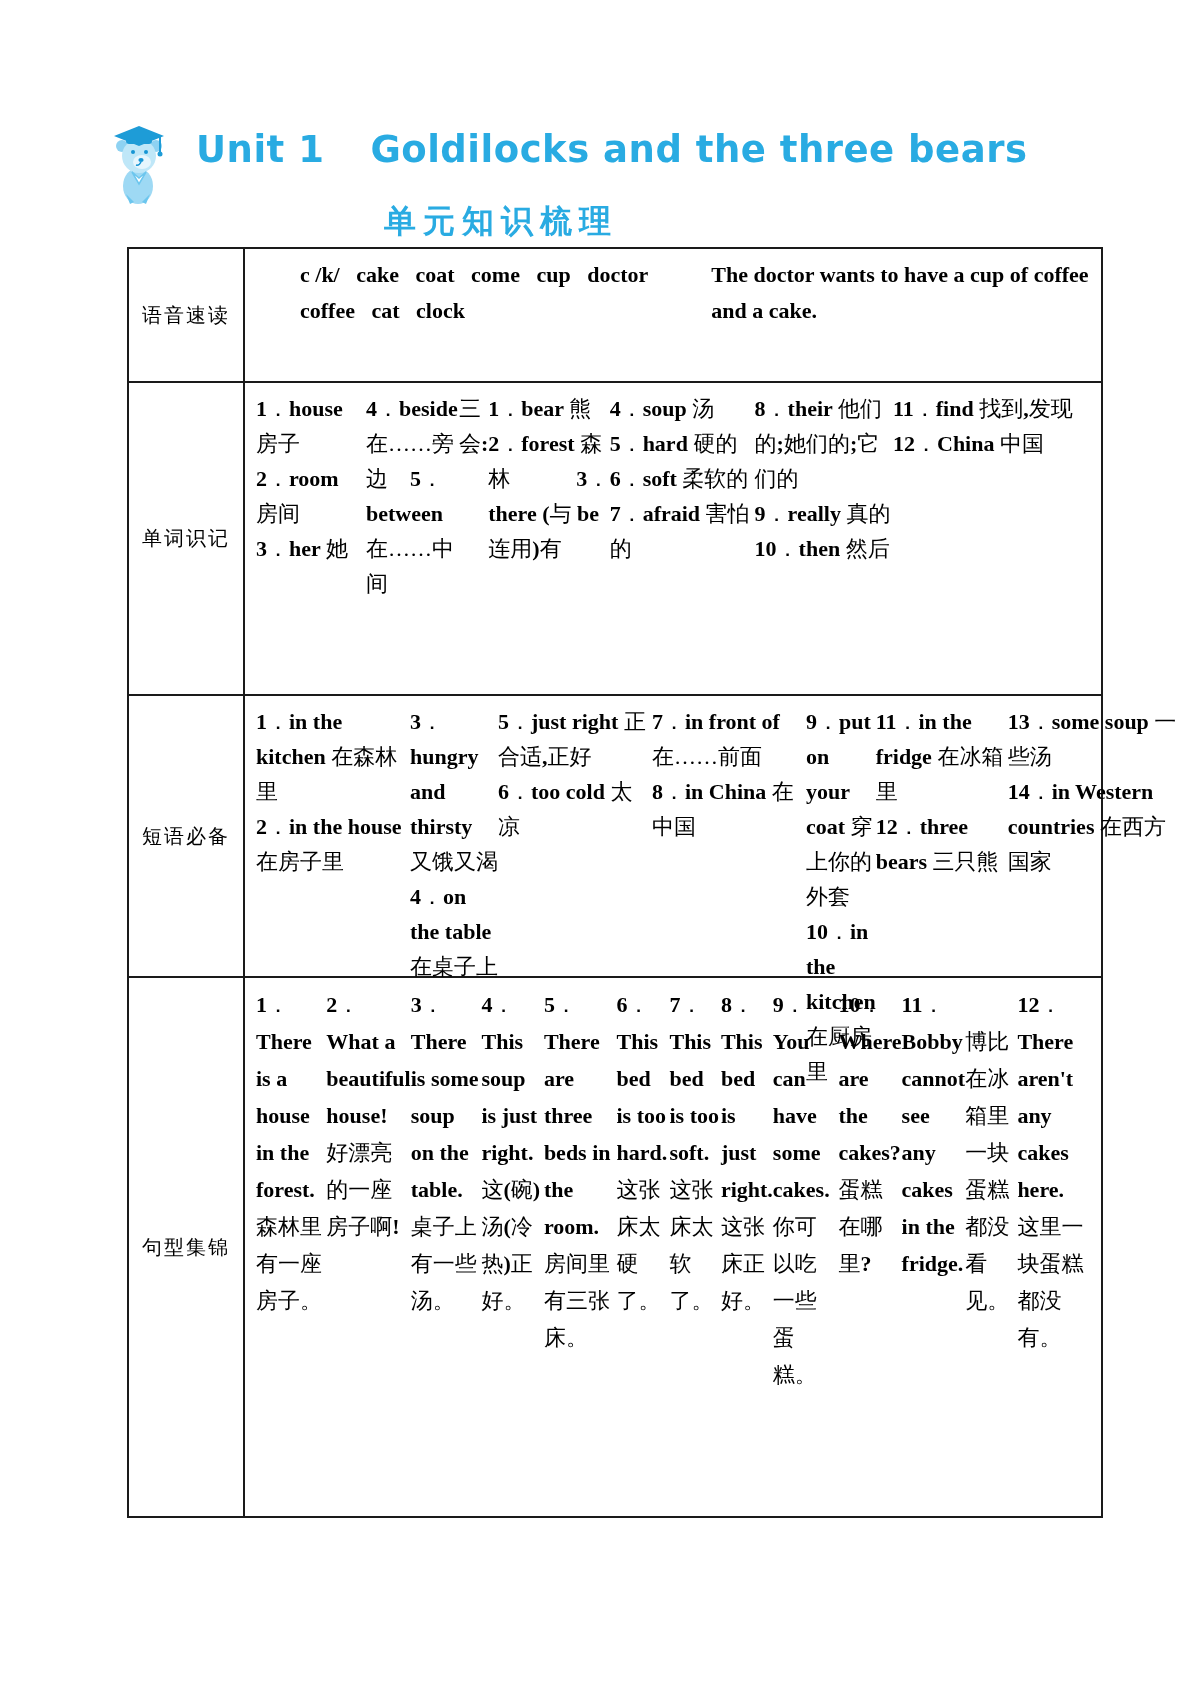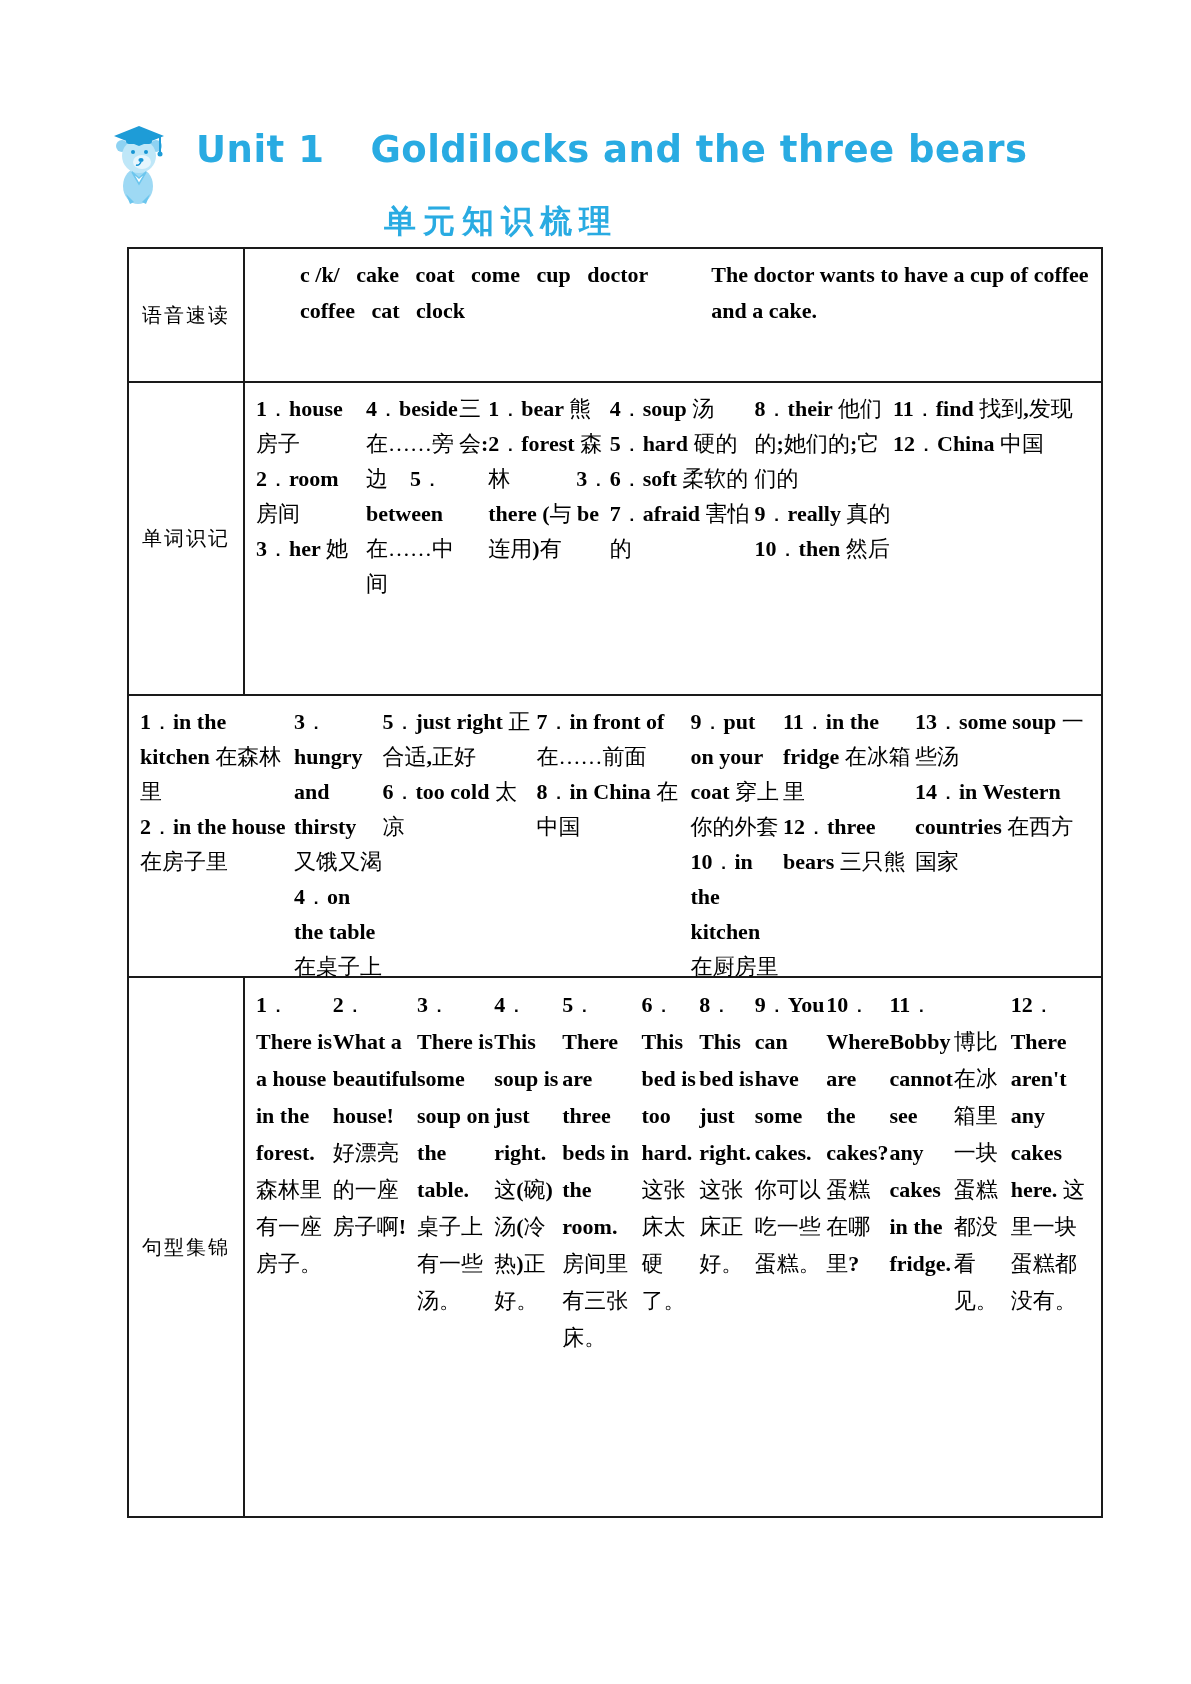--- a/index.html
+++ b/index.html
@@ -87,39 +87,41 @@
           <div class="line"><span class="en">1</span><span class="zh">．</span><span class="en">house </span><span class="zh">房子　　　</span><span class="en">2</span><span class="zh">．</span><span class="en">room </span><span class="zh">房间　　　　</span><span class="en">3</span><span class="zh">．</span><span class="en">her </span><span class="zh">她</span></div>
           <div class="line"><span class="en">4</span><span class="zh">．</span><span class="en">beside </span><span class="zh">在……旁边　</span><span class="en">5</span><span class="zh">．</span><span class="en">between </span><span class="zh">在……中间</span></div>
           <div class="line"><span class="zh">三会</span><span class="en">:</span></div>
           <div class="line"><span class="en">1</span><span class="zh">．</span><span class="en">bear </span><span class="zh">熊　　　</span><span class="en">2</span><span class="zh">．</span><span class="en">forest </span><span class="zh">森林　　　</span><span class="en">3</span><span class="zh">．</span><span class="en">there (</span><span class="zh">与</span><span class="en"> be </span><span class="zh">连用</span><span class="en">)</span><span class="zh">有</span></div>
           <div class="line"><span class="en">4</span><span class="zh">．</span><span class="en">soup </span><span class="zh">汤　　　</span><span class="en">5</span><span class="zh">．</span><span class="en">hard </span><span class="zh">硬的　　　</span><span class="en">6</span><span class="zh">．</span><span class="en">soft </span><span class="zh">柔软的　　</span><span class="en">7</span><span class="zh">．</span><span class="en">afraid </span><span class="zh">害怕的</span></div>
           <div class="line"><span class="en">8</span><span class="zh">．</span><span class="en">their </span><span class="zh">他们的</span><span class="en">;</span><span class="zh">她们的</span><span class="en">;</span><span class="zh">它们的　　　</span><span class="en">9</span><span class="zh">．</span><span class="en">really </span><span class="zh">真的　　</span><span class="en">10</span><span class="zh">．</span><span class="en">then </span><span class="zh">然后</span></div>
           <div class="line"><span class="en">11</span><span class="zh">．</span><span class="en">find </span><span class="zh">找到</span><span class="en">,</span><span class="zh">发现　　　　　　　　</span><span class="en">12</span><span class="zh">．</span><span class="en">China </span><span class="zh">中国</span></div>
         </div>
       </div>
       <div class="trow r3">
+        <div class="label-cell">短语必备</div>
         <div class="content-cell">
           <div class="line"><span class="en">1</span><span class="zh">．</span><span class="en">in the kitchen </span><span class="zh">在森林里　　　　　　</span><span class="en">2</span><span class="zh">．</span><span class="en">in the house </span><span class="zh">在房子里</span></div>
           <div class="line"><span class="en">3</span><span class="zh">．</span><span class="en">hungry and thirsty </span><span class="zh">又饿又渴　　　</span><span class="en">4</span><span class="zh">．</span><span class="en">on the table </span><span class="zh">在桌子上</span></div>
           <div class="line"><span class="en">5</span><span class="zh">．</span><span class="en">just right </span><span class="zh">正合适</span><span class="en">,</span><span class="zh">正好　　　　　　</span><span class="en">6</span><span class="zh">．</span><span class="en">too cold </span><span class="zh">太凉</span></div>
           <div class="line"><span class="en">7</span><span class="zh">．</span><span class="en">in front of </span><span class="zh">在……前面　　　　　　</span><span class="en">8</span><span class="zh">．</span><span class="en">in China </span><span class="zh">在中国</span></div>
           <div class="line"><span class="en">9</span><span class="zh">．</span><span class="en">put on your coat </span><span class="zh">穿上你的外套　　</span><span class="en">10</span><span class="zh">．</span><span class="en">in the kitchen </span><span class="zh">在厨房里</span></div>
           <div class="line"><span class="en">11</span><span class="zh">．</span><span class="en">in the fridge </span><span class="zh">在冰箱里　　　　　</span><span class="en">12</span><span class="zh">．</span><span class="en">three bears </span><span class="zh">三只熊</span></div>
           <div class="line"><span class="en">13</span><span class="zh">．</span><span class="en">some soup </span><span class="zh">一些汤　　　　　　　</span><span class="en">14</span><span class="zh">．</span><span class="en">in Western countries </span><span class="zh">在西方国家</span></div>
         </div>
       </div>
       <div class="trow r4">
         <div class="label-cell">句型集锦</div>
         <div class="content-cell">
           <div class="line"><span class="en">1</span><span class="zh">．</span><span class="en">There is a house in the forest. </span><span class="zh">森林里有一座房子。</span></div>
           <div class="line"><span class="en">2</span><span class="zh">．</span><span class="en">What a beautiful house! </span><span class="zh">好漂亮的一座房子啊</span><span class="en">!</span></div>
           <div class="line"><span class="en">3</span><span class="zh">．</span><span class="en">There is some soup on the table. </span><span class="zh">桌子上有一些汤。</span></div>
           <div class="line"><span class="en">4</span><span class="zh">．</span><span class="en">This soup is just right. </span><span class="zh">这</span><span class="en">(</span><span class="zh">碗</span><span class="en">)</span><span class="zh">汤</span><span class="en">(</span><span class="zh">冷热</span><span class="en">)</span><span class="zh">正好。</span></div>
           <div class="line"><span class="en">5</span><span class="zh">．</span><span class="en">There are three beds in the room. </span><span class="zh">房间里有三张床。</span></div>
           <div class="line"><span class="en">6</span><span class="zh">．</span><span class="en">This bed is too hard. </span><span class="zh">这张床太硬了。</span></div>
+          <div class="line"><span class="en">7</span><span class="zh">．</span><span class="en">This bed is too soft. </span><span class="zh">这张床太软了。</span></div>
           <div class="line"><span class="en">8</span><span class="zh">．</span><span class="en">This bed is just right. </span><span class="zh">这张床正好。</span></div>
           <div class="line"><span class="en">9</span><span class="zh">．</span><span class="en">You can have some cakes. </span><span class="zh">你可以吃一些蛋糕。</span></div>
           <div class="line"><span class="en">10</span><span class="zh">．</span><span class="en">Where are the cakes? </span><span class="zh">蛋糕在哪里</span><span class="en">?</span></div>
           <div class="line"><span class="en">11</span><span class="zh">．</span><span class="en">Bobby cannot see any cakes in the fridge.</span></div>
           <div class="line"><span class="zh">　　</span><span class="en"> </span><span class="zh">博比在冰箱里一块蛋糕都没看见。</span></div>
           <div class="line"><span class="en">12</span><span class="zh">．</span><span class="en">There aren't any cakes here. </span><span class="zh">这里一块蛋糕都没有。</span></div>
         </div>
       </div>
     </div>
 

